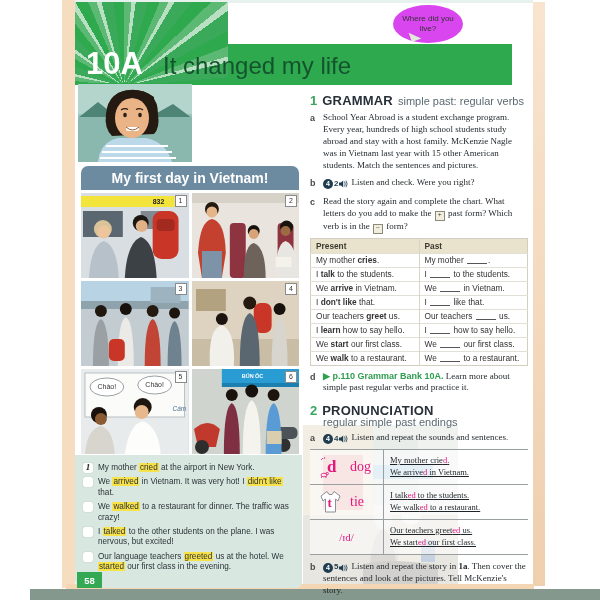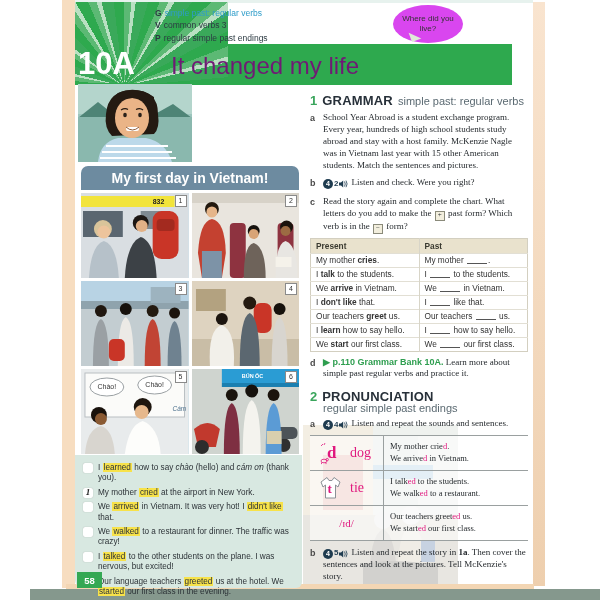--- a/index.html
+++ b/index.html
@@ -13,22 +13,22 @@
   .edge-bottom{left:66px;top:584px;width:468px;height:7px;background:#f3d6b4;}
   .desk{left:30px;top:589px;width:570px;height:11px;background:#85988d;}
   .page{left:75px;top:0;width:458px;height:588px;background:#ffffff;}
   .topstrip{left:0;top:0;width:458px;height:3px;background:#e7f2ee;}
 
   
   .starburst{left:0;top:2px;width:153px;height:81px;z-index:2;
     background:repeating-conic-gradient(from -30deg at 32% 104%,
       #2ea94e 0deg 7deg,#5cb974 7deg 12deg,#b9e0c2 12deg 15deg,#3aa95a 15deg 23deg);}
   .banner{left:0;top:44px;width:437px;height:41px;background:#2ea94e;z-index:1;}
-  .t10a{left:3px;top:46px;z-index:3;color:#fff;font-weight:bold;font-size:31px;line-height:36px;}
-  .ttitle{left:96px;top:52px;z-index:3;color:#701a75;font-size:24px;line-height:28px;}
+  .t10a{left:11px;top:46px;z-index:3;color:#fff;font-weight:bold;font-size:31px;line-height:36px;}
+  .ttitle{left:88px;top:52px;z-index:3;color:#14532d;font-size:24px;line-height:28px;}
   .gvp{left:80px;top:7px;z-index:2;font-size:8.5px;line-height:1.45;color:#2c3a42;}
   .gvp .gl{font-weight:bold;margin-right:3px;}
   .gvp .blue{color:#2d9cc9;}
   .bubble{z-index:4;border-radius:50%;display:flex;align-items:center;justify-content:center;
           text-align:center;font-size:8px;line-height:1.2;color:#333;}
   .bubble-q{left:318px;top:5px;width:70px;height:38px;background:#d946ef;}
   .bubble-q:after{content:"";position:absolute;left:12px;bottom:-6px;width:0;height:0;
      border:7px solid transparent;border-top-color:#dfead8;transform:rotate(25deg);}
   .bubble-a{left:360px;top:21px;width:78px;height:42px;background:#fff;}
   .bubble-a:after{content:"";position:absolute;right:12px;bottom:-6px;width:0;height:0;
@@ -81,21 +81,21 @@
 
   .prontable{border-top:1px solid #9aa0a0;border-bottom:1px solid #9aa0a0;margin-bottom:6px;
       background:rgba(255,255,255,.55);}
   .pronrow{display:flex;align-items:center;height:34px;border-top:1px solid #9aa0a0;}
   .pronrow:first-child{border-top:none;}
   .psym{flex:0 0 40px;display:flex;align-items:center;justify-content:center;}
   .pword{flex:0 0 33px;color:#e0187e;font-family:"Liberation Serif",serif;font-size:14px;}
   .pmerged{flex:0 0 73px;text-align:center;color:#e0187e;font-family:"Liberation Serif",serif;font-size:11px;}
   .psent{flex:1;border-left:1px solid #9aa0a0;padding:2px 0 2px 6px;
       font-family:"Liberation Serif",serif;font-size:8.5px;line-height:1.4;color:#1f2428;align-self:stretch;
-      display:flex;flex-direction:column;justify-content:center;}
+      display:flex;flex-direction:column;justify-content:center;text-decoration:underline;}
   .narrow{width:112px;}
 
   .street{left:303px;top:425px;width:155px;height:163px;opacity:.3;z-index:0;}
 
   .pagenum{left:64px;top:572px;width:25px;height:16px;background:#34a853;color:#fff;
       font-weight:bold;font-size:9.5px;display:flex;align-items:center;justify-content:center;z-index:6;margin-left:13px;}
 
   
   .b{font-weight:bold;} .i{font-style:italic;}
   .hl{background:#f7e24a;padding:0 1px;}
@@ -132,25 +132,20 @@
   <div class="abs edge-right"></div>
   <div class="abs edge-bottom"></div>
   <div class="abs desk"></div>
 
   <div class="abs" style="left:75px;top:0;width:458px;height:588px;">
     <div class="abs topstrip"></div>
     <div class="abs banner"></div>
     <div class="abs starburst"></div>
     <div class="abs t10a">10A</div>
     <div class="abs ttitle">It changed my life</div>
-    <div class="abs gvp">
-        <div><span class="gl">G</span><span class="blue">simple past: regular verbs</span></div>
-        <div><span class="gl">V</span><span>common verbs 3</span></div>
-        <div><span class="gl">P</span><span>regular simple past endings</span></div>
-      </div>
     <div class="abs bubble bubble-q">Where did you live?</div>
 
     <div class="abs photo">
       <svg viewBox="0 0 114 78" preserveAspectRatio="none">
         <rect width="114" height="78" fill="#9cc5bd"></rect>
         <rect width="114" height="30" fill="#b4d5cc"></rect>
         <path d="M0 34 L20 18 L40 34Z" fill="#4e8476"></path>
         <path d="M30 34 L55 14 L85 34Z" fill="#3f7568"></path>
         <path d="M70 34 L95 20 L114 34Z" fill="#4e8476"></path>
         <rect y="33" width="114" height="45" fill="#8ab8ae"></rect>
@@ -284,24 +279,20 @@
             <rect x="75" y="62" width="15" height="13" fill="#d9cfae"></rect>
           </svg>
           <div class="pnum">6</div>
         </div>
       </div>
     </div>
 
     <div class="abs storypanel">
       <div>
           <div class="sent">
-            <div class="cb"></div>
-            <div class="stxt"><span>I </span><span class="hl">learned</span><span> how to say </span><span class="i">chào</span><span> (hello) and </span><span class="i">cám ơn</span><span> (thank you).</span></div>
-          </div>
-          <div class="sent">
             <div class="cb">1</div>
             <div class="stxt"><span>My mother </span><span class="hl">cried</span><span> at the airport in New York.</span></div>
           </div>
           <div class="sent">
             <div class="cb"></div>
             <div class="stxt"><span>We </span><span class="hl">arrived</span><span> in Vietnam. It was very hot! I </span><span class="hl">didn't like</span><span> that.</span></div>
           </div>
           <div class="sent">
             <div class="cb"></div>
             <div class="stxt"><span>We </span><span class="hl">walked</span><span> to a restaurant for dinner. The traffic was crazy!</span></div>
@@ -377,20 +368,24 @@
               <td><span>Our teachers </span><span class="blank">&nbsp;</span><span> us.</span></td>
             </tr>
             <tr>
               <td><span>I </span><span class="b">learn</span><span> how to say hello.</span></td>
               <td><span>I </span><span class="blank">&nbsp;</span><span> how to say hello.</span></td>
             </tr>
             <tr>
               <td><span>We </span><span class="b">start</span><span> our first class.</span></td>
               <td><span>We </span><span class="blank">&nbsp;</span><span> our first class.</span></td>
             </tr>
+            <tr>
+              <td><span>We </span><span class="b">walk</span><span> to a restaurant.</span></td>
+              <td><span>We </span><span class="blank">&nbsp;</span><span> to a restaurant.</span></td>
+            </tr>
           </tbody>
       </table>
 
       <div class="item" style="margin-bottom:9px;">
         <span class="ltr">d</span>
         <span class="itxt"><span class="gr">▶ p.110 Grammar Bank 10A.</span><span>  Learn more about simple past regular verbs and practice it.</span></span>
       </div>
 
       <div class="shead" style="margin-bottom:0;">
         <span class="snum">2</span>

